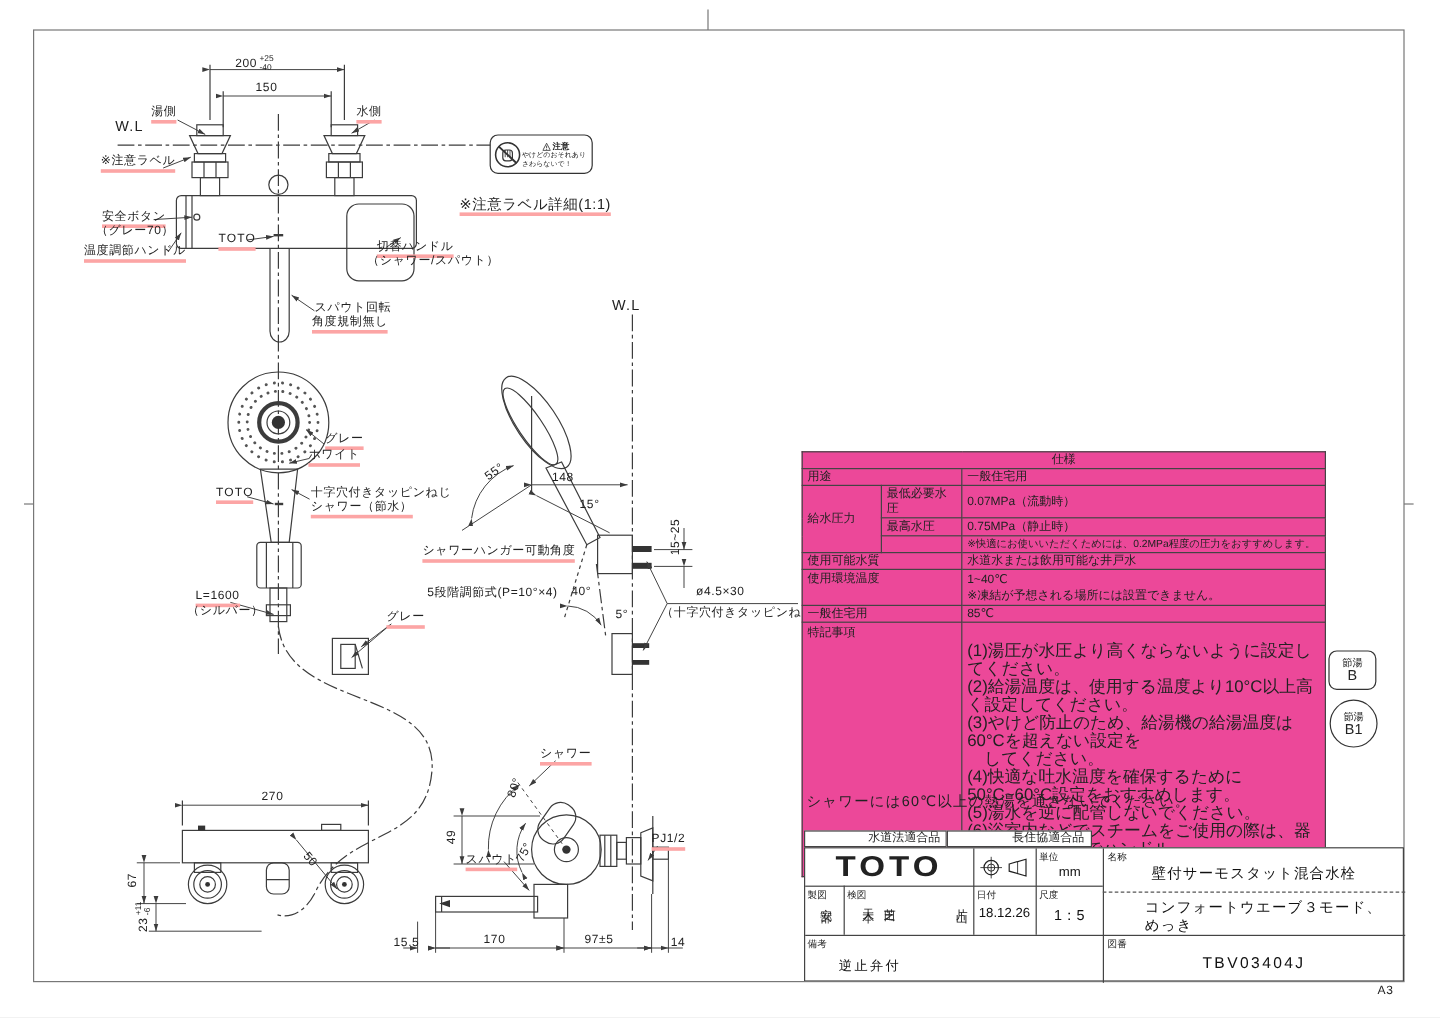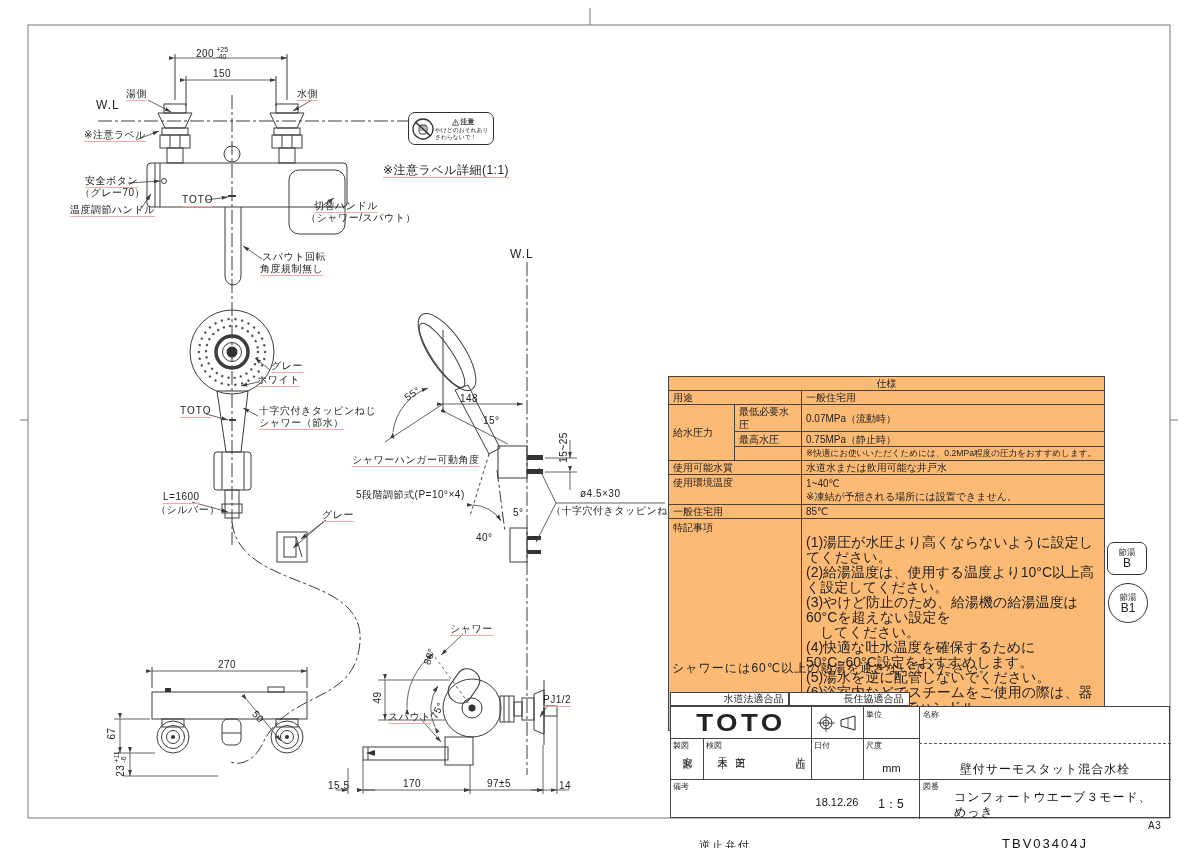--- a/index.html
+++ b/index.html
@@ -3,41 +3,41 @@
 <meta charset="utf-8">
 <style>
   html,body{margin:0;padding:0;background:#e8e8e8;}
   #sheet{
     position:relative;width:1200px;height:848px;background:#ffffff;
     font-family:"Liberation Sans","DejaVu Sans",sans-serif;color:#222;
     overflow:hidden;
   }
   .art{position:absolute;left:0;top:0;pointer-events:none;}
   .lbl{position:absolute;font-size:10px;line-height:11px;white-space:nowrap;color:#222;letter-spacing:.5px;}
-  .ul{border-bottom:1px solid #fca5a5;padding-bottom:1px;}
+  .ul{border-bottom:3px solid #fca5a5;padding-bottom:1px;}
   .wl{font-size:12px;letter-spacing:1px;}
   .rot{transform:rotate(-90deg);transform-origin:center;}
   .tol{display:inline-flex;flex-direction:column;font-size:7px;line-height:7px;margin-left:2px;vertical-align:middle;letter-spacing:0;}
   .dimrow{display:inline-flex;align-items:center;}
   
   .warnbox{position:absolute;left:408px;top:112px;width:86px;height:33px;border:1.2px solid #333;border-radius:7px;display:flex;align-items:center;padding:1px 2px;box-sizing:border-box;background:#fff;}
   .warnbox .txt{flex:1;text-align:center;}
   .warnbox .h{font-size:7px;font-weight:bold;letter-spacing:0;display:flex;align-items:center;justify-content:center;gap:2px;}
   .warnbox .l{font-size:5.8px;letter-spacing:0;line-height:6.5px;text-align:left;}
   
-  #spec{position:absolute;left:668px;top:376px;border-collapse:collapse;table-layout:fixed;width:437px;background:#fdba74;}
+  #spec{position:absolute;left:668px;top:376px;border-collapse:collapse;table-layout:fixed;width:437px;background:#ec4899;}
   #spec td{border:1px solid #444;font-size:10px;letter-spacing:0;padding:0 4px;vertical-align:middle;line-height:13px;color:#222;}
   #spec td.c{text-align:center;}
   #spec td.pre{white-space:pre-line;}
   #spec td.note9{font-size:8.6px;}
   #spec td.notes{font-size:14px;line-height:15px;vertical-align:top;padding-top:16px;}
   
   .tb-line{position:absolute;background:#444;}
   .tb-label{position:absolute;font-size:8px;letter-spacing:0;color:#222;}
-  .tb-val{position:absolute;font-size:11px;color:#111;margin-top:41px;}
+  .tb-val{position:absolute;font-size:11px;color:#111;}
   .vert{writing-mode:vertical-rl;text-orientation:upright;font-size:10px;letter-spacing:2px;}
   .badge-rect{position:absolute;left:1107px;top:542px;width:38px;height:31px;border:1.2px solid #333;border-radius:7px;display:flex;flex-direction:column;align-items:center;justify-content:center;background:#fff;}
   .badge-circ{position:absolute;left:1108px;top:583px;width:38px;height:38px;border:1.2px solid #333;border-radius:50%;display:flex;flex-direction:column;align-items:center;justify-content:center;background:#fff;}
   .badge-t{font-size:8.5px;line-height:9px;letter-spacing:0;}
   .badge-b{font-size:12px;line-height:12px;}
   .cert{position:absolute;top:692px;height:14px;border:1px solid #444;box-sizing:border-box;font-size:10px;line-height:12px;text-align:center;background:#fff;padding-left:48px;}
 </style>
 </head>
 <body>
 
@@ -305,21 +305,21 @@
   <div class="lbl" style="left:156px;top:504px;">（シルバー）</div>
   <div class="lbl ul" style="left:322px;top:509px;">グレー</div>
 
   <div class="lbl wl" style="left:510px;top:249px;">W.L</div>
   <div class="lbl" style="left:404px;top:388px;transform:rotate(-35deg);">55°</div>
   <div class="lbl" style="left:460px;top:393px;">148</div>
   <div class="lbl" style="left:483px;top:415px;">15°</div>
   <div class="lbl rot" style="left:548px;top:442px;">15~25</div>
   <div class="lbl ul" style="left:352px;top:454px;">シャワーハンガー可動角度</div>
   <div class="lbl" style="left:356px;top:489px;">5段階調節式(P=10°×4)</div>
-  <div class="lbl" style="left:476px;top:488px;margin-top:44px;">40°</div>
+  <div class="lbl" style="left:476px;top:488px;">40°</div>
   <div class="lbl" style="left:513px;top:507px;">5°</div>
   <div class="lbl" style="left:580px;top:488px;">ø4.5×30</div>
   <div class="lbl" style="left:551px;top:505px;">（十字穴付きタッピンねじ）</div>
 
   <div class="lbl" style="left:218px;top:659px;">270</div>
   <div class="lbl rot" style="left:105px;top:728px;">67</div>
   <div class="lbl rot dimrow" style="left:107px;top:757px;">
     <span>23</span>
     <span class="tol">
         <span>+11</span>

